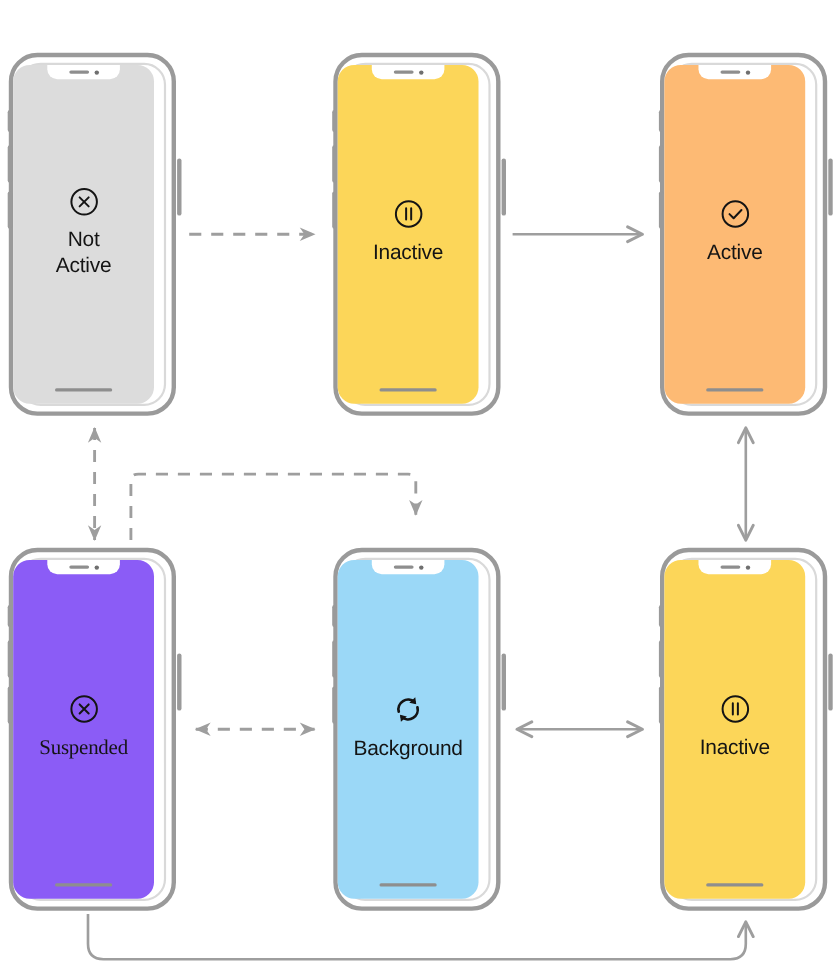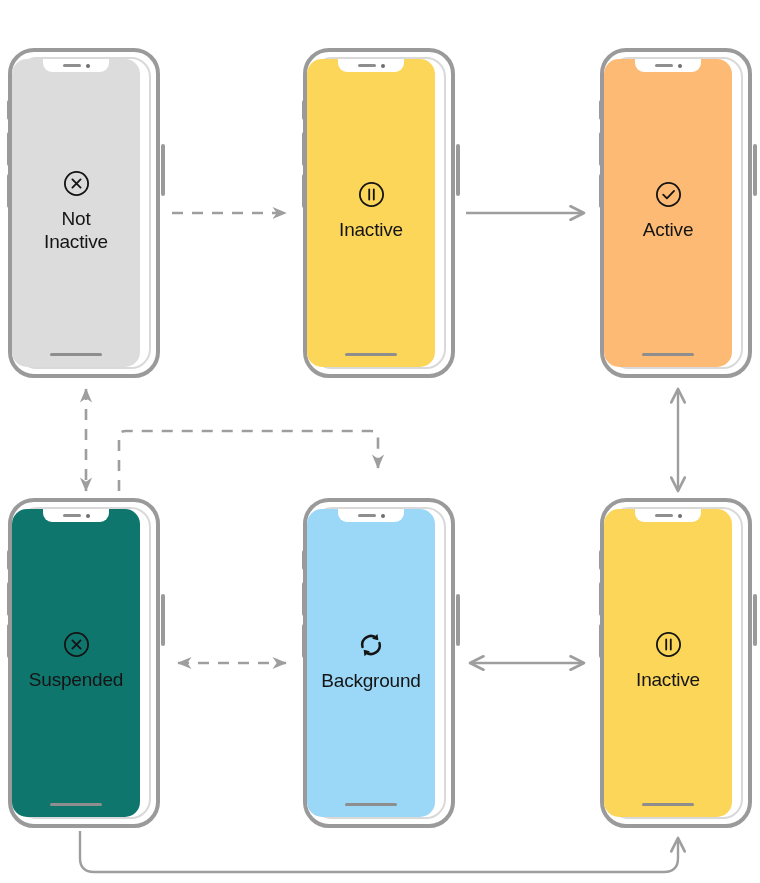--- a/index.html
+++ b/index.html
@@ -105,21 +105,21 @@
       <div class="notch">
         <span class="speaker"></span>
         <span class="camera"></span>
       </div>
       <div class="content">
         <svg class="state-icon" width="29" height="29" viewBox="0 0 24 24">
           <circle cx="12" cy="12" r="9.6" fill="none" stroke="#141414" stroke-width="1.5"></circle>
           <path d="M8.6,8.6 L15.4,15.4 M15.4,8.6 L8.6,15.4" stroke="#141414" stroke-width="1.5" stroke-linecap="round"></path>
         </svg>
         <div class="state-label">Not
-Inactive</div>
+Active</div>
       </div>
       <div class="home-bar"></div>
     </div>
   </div>
 
   <div class="phone" style="left:295px;top:48px;">
     <div class="frame">
       <div class="frame-inner"></div>
     </div>
     <div class="btn-l silence" style="left:7px;"></div>
@@ -167,21 +167,21 @@
   </div>
 
   <div class="phone" style="left:0px;top:498px;">
     <div class="frame">
       <div class="frame-inner"></div>
     </div>
     <div class="btn-l silence" style="left:7px;"></div>
     <div class="btn-l vol-up" style="left:7px;"></div>
     <div class="btn-l vol-dn" style="left:7px;"></div>
     <div class="btn-r power" style="left:161px;"></div>
-    <div class="screen" style="background:#0f766e;">
+    <div class="screen" style="background:#8b5cf6;font-family:Liberation Serif, serif;">
       <div class="notch">
         <span class="speaker"></span>
         <span class="camera"></span>
       </div>
       <div class="content">
         <svg class="state-icon" width="29" height="29" viewBox="0 0 24 24">
           <circle cx="12" cy="12" r="9.6" fill="none" stroke="#141414" stroke-width="1.5"></circle>
           <path d="M8.6,8.6 L15.4,15.4 M15.4,8.6 L8.6,15.4" stroke="#141414" stroke-width="1.5" stroke-linecap="round"></path>
         </svg>
         <div class="state-label">Suspended</div>

